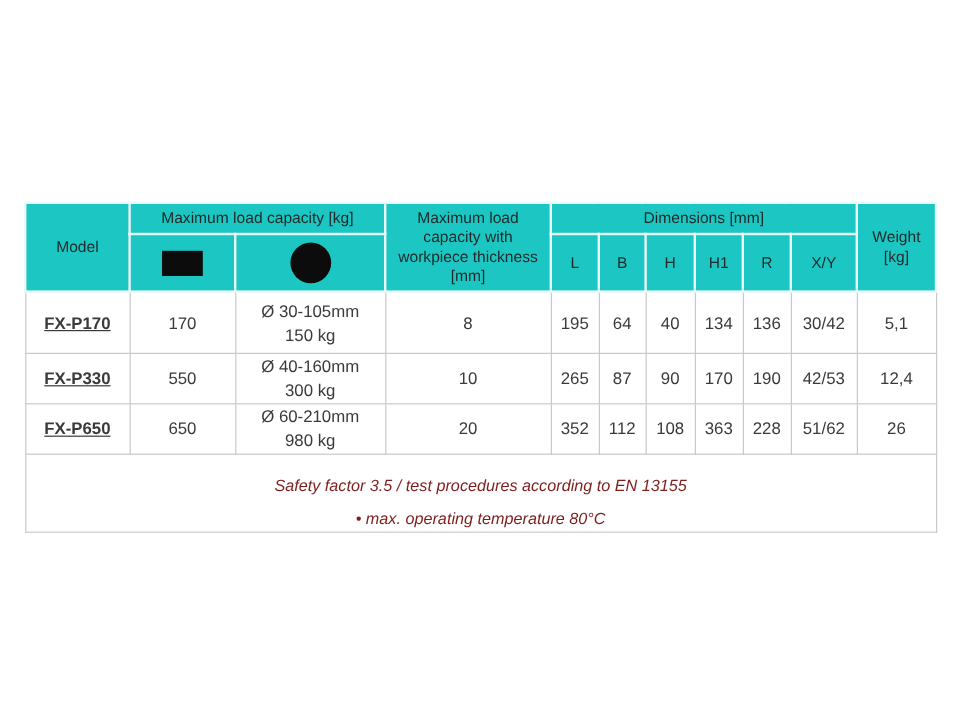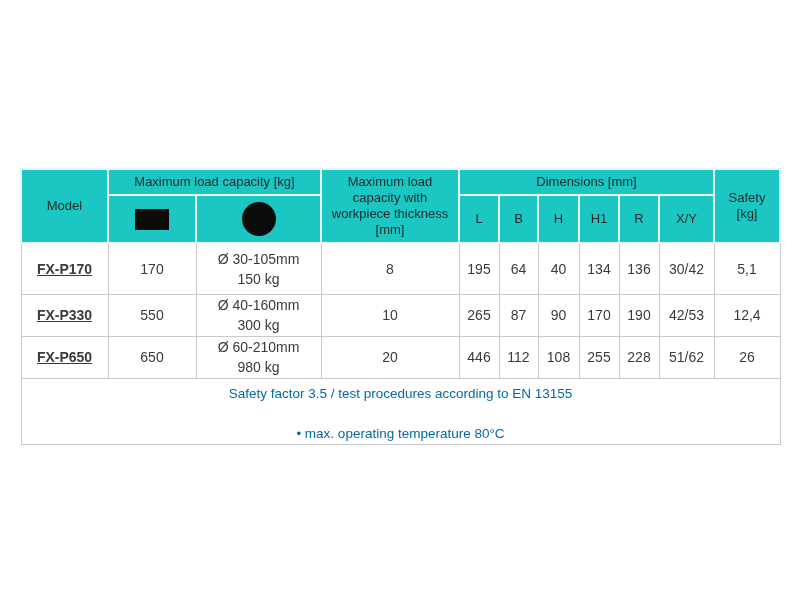--- a/index.html
+++ b/index.html
@@ -66,26 +66,27 @@
     display: inline-block;
     width: 34px;
     height: 34px;
     background: #0c0c0c;
     border-radius: 50%;
     vertical-align: middle;
   }
   tr.footer-row td {
     height: 49px;
     vertical-align: top;
-    padding-top: 3px;
+    padding-top: 14px;
     font-size: 13.5px;
-    color: #0369a1;
+    color: #7f1d1d;
+    font-style: italic;
   }
   .footer-line-1 { margin-top: 2px; }
-  .footer-line-2 { margin-top: 21px; }
+  .footer-line-2 { margin-top: 9px; }
 </style>
 </head>
 <body>
 
 <div class="stage">
   <table class="spec">
     <colgroup>
       <col style="width:87px">
         <col style="width:88px">
         <col style="width:125px">
@@ -97,21 +98,21 @@
         <col style="width:40px">
       <col style="width:55px">
         <col style="width:66px">
     </colgroup>
     <thead>
       <tr class="head-a">
         <th rowspan="2">Model</th>
         <th colspan="2">Maximum load capacity [kg]</th>
         <th rowspan="2">Maximum load capacity with workpiece thickness [mm]</th>
         <th colspan="6">Dimensions [mm]</th>
-        <th rowspan="2">Safety [kg]</th>
+        <th rowspan="2">Weight [kg]</th>
       </tr>
       <tr class="head-b">
         <th>
           <span class="rect-icon"></span>
         </th>
         <th>
           <span class="circle-icon"></span>
         </th>
         <th>L</th>
         <th>B</th>
@@ -155,24 +156,24 @@
         <td>12,4</td>
       </tr>
       <tr class="row-2">
         <td class="model-cell">FX-P650</td>
         <td>650</td>
         <td>
           <div>Ø 60-210mm</div>
           <div>980 kg</div>
         </td>
         <td>20</td>
-        <td>446</td>
+        <td>352</td>
         <td>112</td>
         <td>108</td>
-        <td>255</td>
+        <td>363</td>
         <td>228</td>
         <td>51/62</td>
         <td>26</td>
       </tr>
       <tr class="footer-row">
         <td colspan="11">
           <div class="footer-line-1">Safety factor 3.5 / test procedures according to EN 13155</div>
           <div class="footer-line-2">• max. operating temperature 80°C</div>
         </td>
       </tr>

